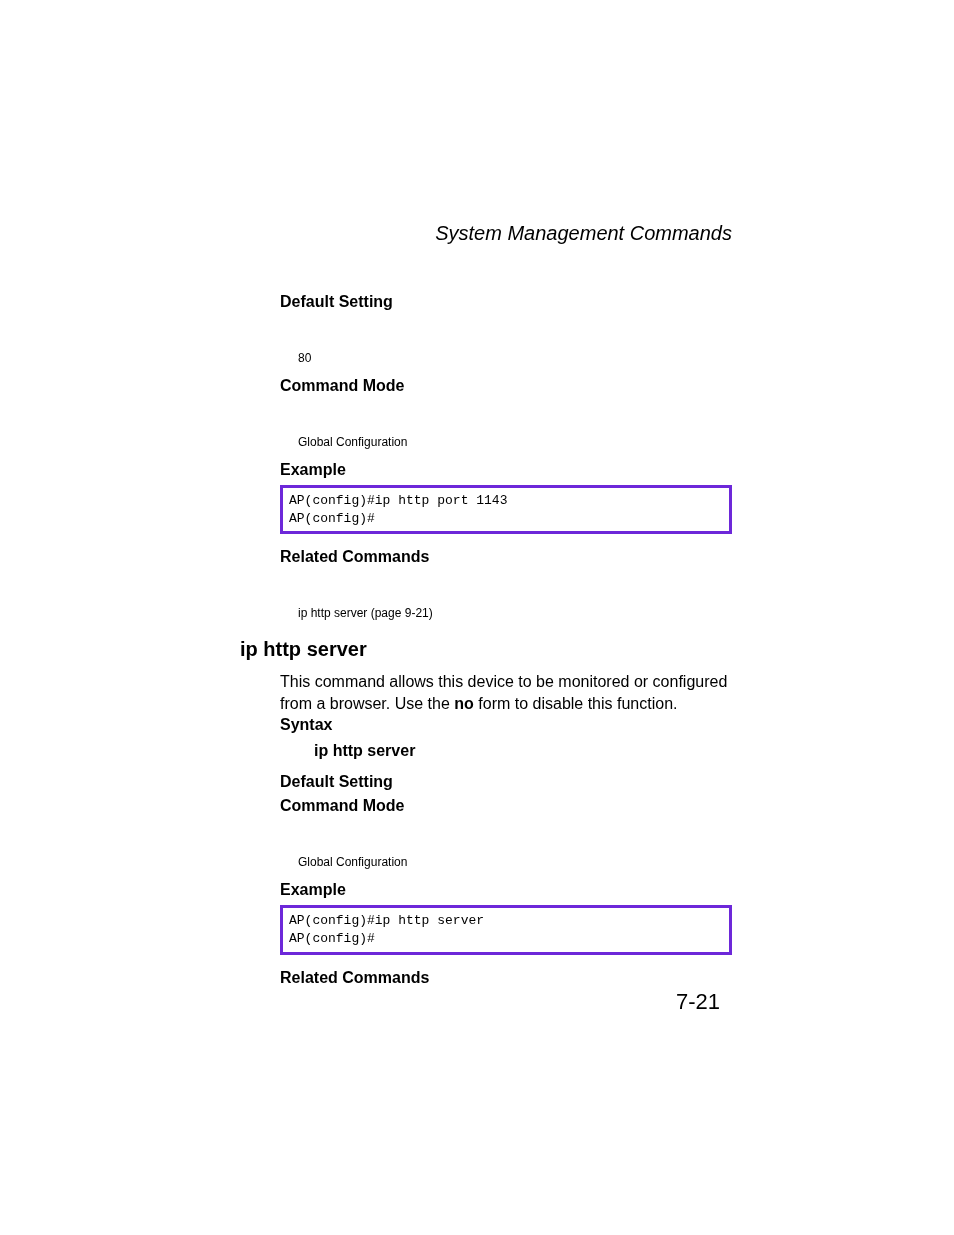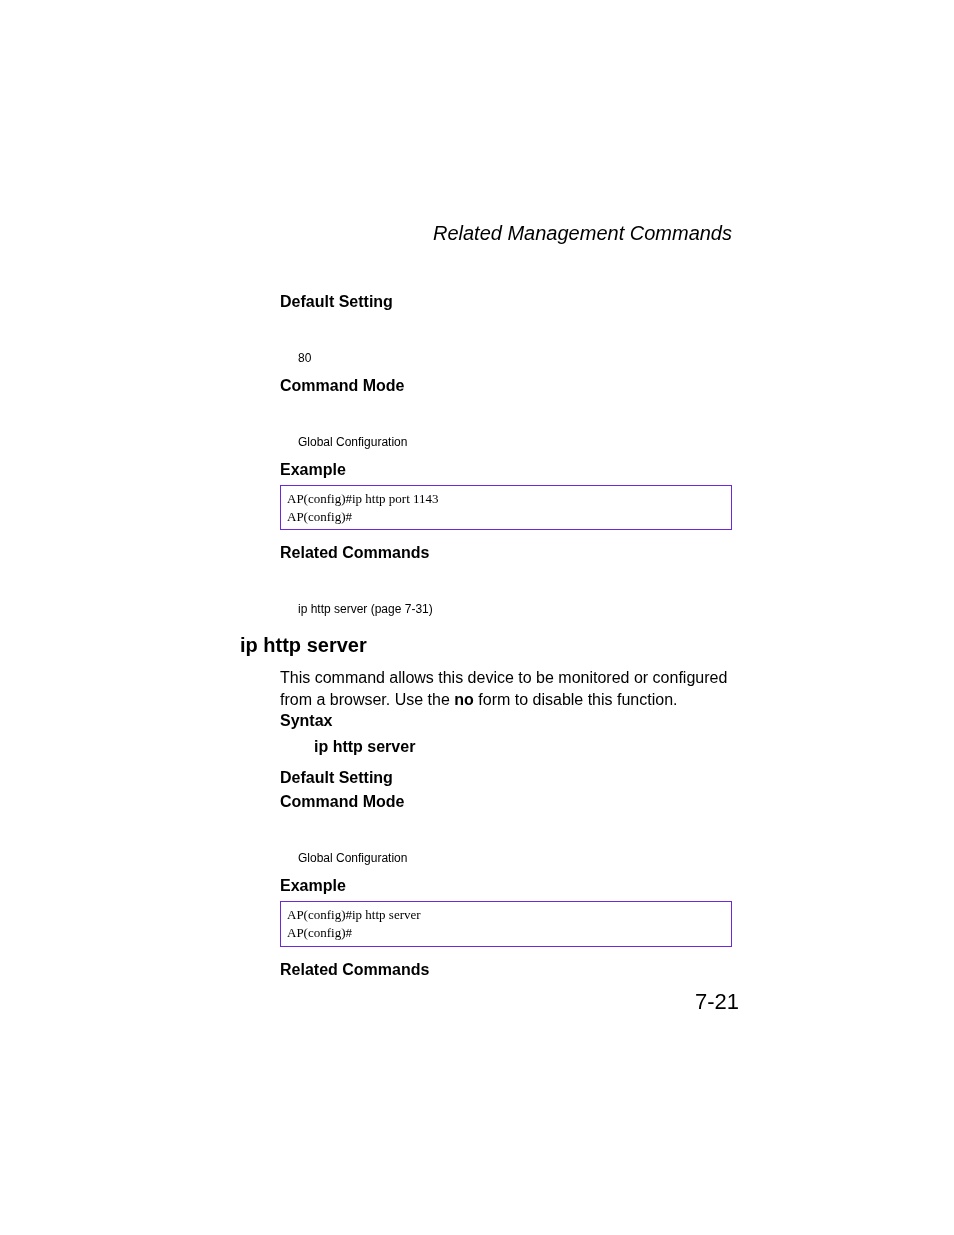--- a/index.html
+++ b/index.html
@@ -34,23 +34,23 @@
       font-size: 16px;
       margin-bottom: 6px;
     }
     .indent {
       padding-left: 18px;
       font-size: 12px;
       margin-bottom: 12px;
       margin-top: 40px;
     }
     .code-box {
-      border: 1px solid #6d28d9;
+      border: 3px solid #6d28d9;
       padding: 4px 6px;
-      font-family: Liberation Serif, serif;
+      font-family: Liberation Mono, monospace;
       font-size: 13px;
       line-height: 1.35;
       white-space: pre;
       margin-bottom: 14px;
       margin-top: 4px;
     }
     .section-heading {
       font-weight: bold;
       font-size: 20px;
       margin-left: -40px;
@@ -68,47 +68,47 @@
       padding-left: 34px;
       font-weight: bold;
       font-size: 16px;
       line-height: 1.35;
     }
     .syntax-block {
       margin-bottom: 12px;
     }
     .page-number {
       position: absolute;
-      right: 215px;
+      right: 234px;
       top: 989px;
       font-size: 22px;
       font-family: Arial, Helvetica, sans-serif;
       text-align: right;
     }
   </style>
 </head>
 <body>
 
 <div class="page">
-  <div class="header-title">Related Management Commands</div>
+  <div class="header-title">System Management Commands</div>
 
   <div class="content">
 
     <div class="bold-label">Default Setting</div>
     <div class="indent">80</div>
 
     <div class="bold-label">Command Mode</div>
     <div class="indent">Global Configuration</div>
 
     <div class="bold-label">Example</div>
     <div class="code-box">AP(config)#ip http port 1143
 AP(config)#</div>
 
     <div class="bold-label">Related Commands</div>
-    <div class="indent">ip http server (page 7-31)</div>
+    <div class="indent">ip http server (page 9-21)</div>
 
     <div class="section-heading">ip http server</div>
 
     <div class="desc">
       <span>This command allows this device to be monitored or configured from a browser. Use the </span><span class="bold">no</span><span> form to disable this function.</span>
     </div>
 
     <div class="bold-label">Syntax</div>
     <div class="syntax-block">
       <div class="syntax-line">ip http server</div>

